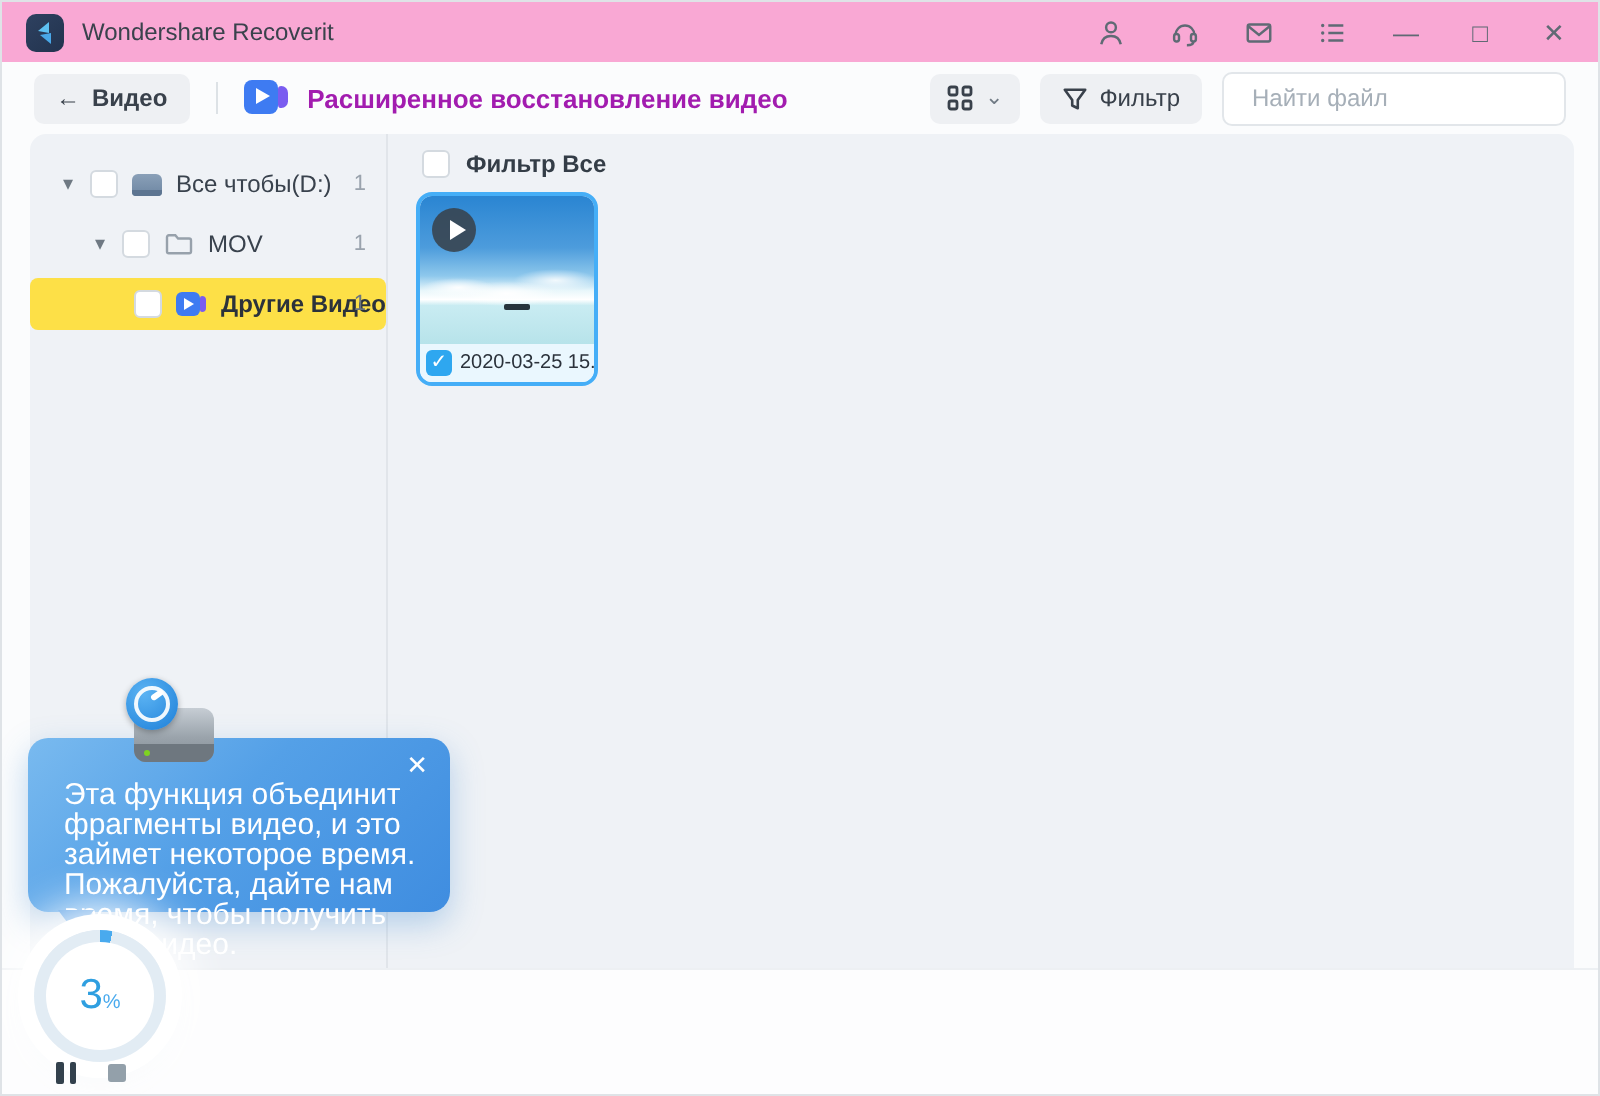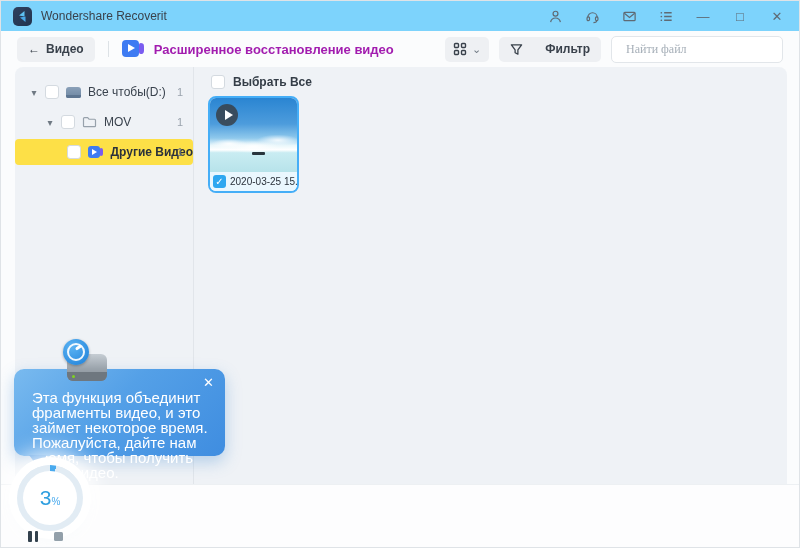--- a/index.html
+++ b/index.html
@@ -5,42 +5,42 @@
   * { margin:0; padding:0; box-sizing:border-box; }
   html,body { width:800px; height:548px; }
   body {
     font-family:"Liberation Sans", sans-serif;
     background:#fbfcfd;
     position:relative;
     overflow:hidden;
     border:1px solid #dfe3e7;
   }
   
-  .titlebar { position:absolute; top:0; left:0; right:0; height:30px; display:flex; align-items:center; background:#7dd3fc; }
+  .titlebar { position:absolute; top:0; left:0; right:0; height:30px; display:flex; align-items:center; background:#f9a8d4; }
   .logo { width:19px; height:19px; margin-left:12px; border-radius:5px; background:linear-gradient(140deg,#2e4160,#22334e); position:relative; }
   .logo svg { position:absolute; left:3px; top:3px; }
   .app-title { margin-left:9px; font-size:12px; color:#3a424c; }
   .tb-icons { margin-left:auto; display:flex; align-items:center; gap:21px; margin-right:14px; }
   .tb-ic { width:16px; height:16px; display:flex; align-items:center; justify-content:center; color:#5f6a74; font-size:13px; cursor:default; }
   .tb-ic svg { stroke:#5f6a74; }
   
   .toolbar { position:absolute; top:30px; left:0; right:0; height:36px; display:flex; align-items:center; background:#fbfcfd; }
   .back-btn { margin-left:16px; height:25px; padding:0 11px; background:#eef0f3; border-radius:5px; display:flex; align-items:center; gap:6px; font-size:12px; font-weight:bold; color:#39414b; }
   .vsep { width:1px; height:16px; background:#dde2e6; margin:0 13px; }
   .video-ic { position:relative; width:24px; height:18px; margin-right:8px; }
   .video-ic .vbox { position:absolute; left:0; top:0; width:17px; height:17px; border-radius:4px; background:#3e7bf2; }
   .video-ic .vbox:after { content:""; position:absolute; left:6px; top:4px; border-left:7px solid #fff; border-top:4.5px solid transparent; border-bottom:4.5px solid transparent; }
   .video-ic .vtail { position:absolute; right:2px; top:3px; width:5px; height:11px; border-radius:2px 4px 4px 2px; background:#7a5cf0; }
   .screen-title { font-size:13px; font-weight:bold; color:#a21caf; }
   .toolbar-right { margin-left:auto; display:flex; align-items:center; gap:10px; margin-right:16px; }
   .view-btn { height:25px; padding:0 8px; background:#eef0f3; border-radius:5px; display:flex; align-items:center; gap:5px; }
-  .filter-btn { height:25px; padding:0 11px; background:#eef0f3; border-radius:5px; display:flex; align-items:center; gap:22px; font-size:12px; font-weight:bold; color:#39414b; }
+  .filter-btn { height:25px; padding:0 11px; background:#eef0f3; border-radius:5px; display:flex; align-items:center; gap:6px; font-size:12px; font-weight:normal; color:#39414b; }
   .chev { font-size:11px; color:#707a84; line-height:10px; }
   .search-box { width:172px; height:27px; background:#fff; border:1px solid #e2e6ea; border-radius:5px; display:flex; align-items:center; padding:0 8px; gap:6px; }
-  .search-box input { border:none; outline:none; flex:1; font-size:12px; color:#701a75; font-family:Liberation Serif, serif; background:transparent; }
+  .search-box input { border:none; outline:none; flex:1; font-size:12px; color:#701a75; font-family:Liberation Sans, sans-serif; background:transparent; }
   .search-box input::placeholder { color:#a6afb8; }
   
   .content { position:absolute; top:66px; left:14px; width:772px; height:417px; background:#eff2f6; border-radius:8px 8px 0 0; }
   .sidebar { position:absolute; left:0; top:0; bottom:0; width:179px; border-right:1px solid #e1e5ea; padding-top:12px; }
   .tree-row { height:26px; display:flex; align-items:center; font-size:12px; color:#39424d; margin-bottom:4px; position:relative; }
   .tree-row .count { position:absolute; right:10px; color:#9aa3ad; font-size:11px; }
   .tree-row.selected { background:#fde047; border-radius:4px; margin:0 0 4px 0; }
   .tree-row.selected .lbl { font-weight:bold; color:#2b323b; }
   .tree-row.selected .count { color:#6a7480; }
   .caret { width:10px; text-align:center; color:#6f7983; font-size:10px; }
@@ -199,21 +199,21 @@
           <span class="vbox"></span>
           <span class="vtail"></span>
         </span>
       <span class="lbl">Другие Видео</span>
       <span class="count">1</span>
     </div>
   </div>
 
   <div class="select-all">
     <span class="cb"></span>
-    <span>Выбрать Все</span>
+    <span>Фильтр Все</span>
   </div>
 
   <div class="thumb">
     <div class="thumb-img">
       <div class="boat"></div>
       <div class="play-badge"></div>
     </div>
     <div class="thumb-caption">
       <span class="cb-checked">✓</span>
       <span class="file-name">2020-03-25 15....</span>

